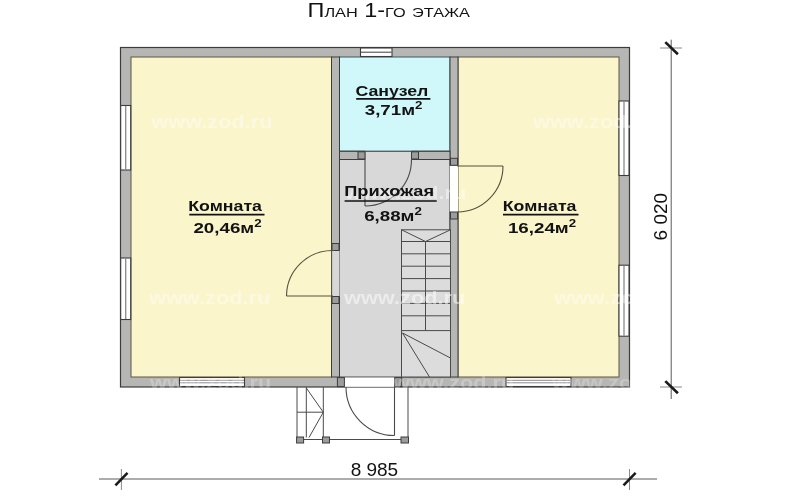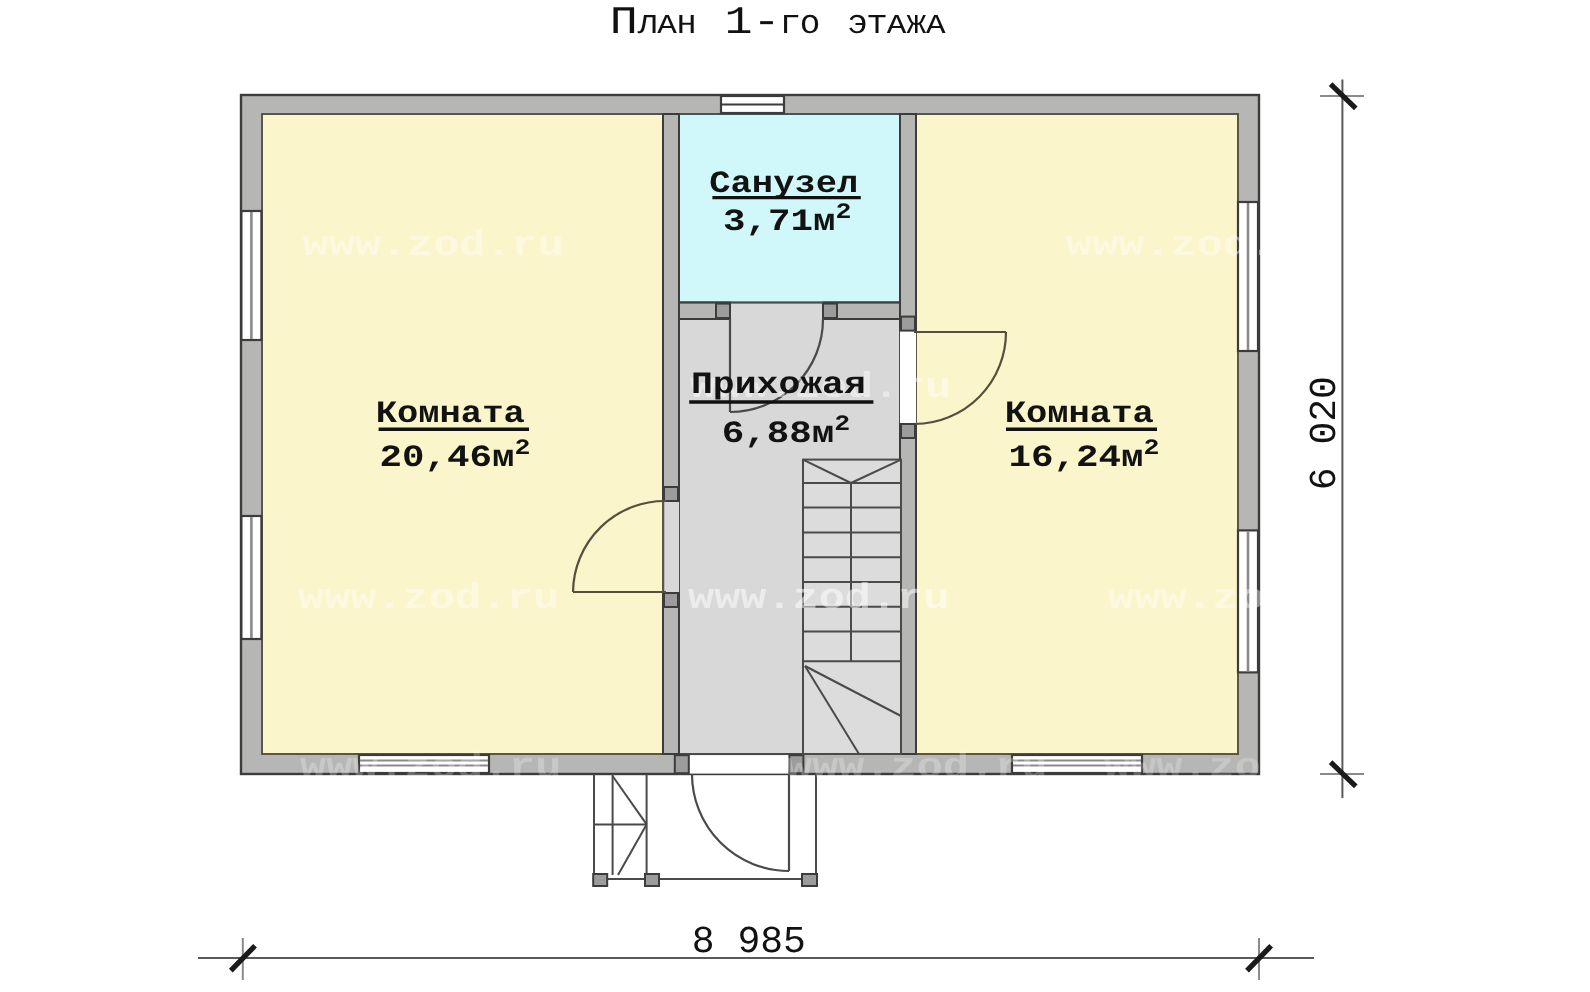--- a/index.html
+++ b/index.html
@@ -1,17 +1,17 @@
 <!DOCTYPE html>
 <html><head>
 <meta charset="utf-8">
 <style>
   html,body{margin:0;padding:0;background:#ffffff;}
   #page{position:relative;width:795px;height:496px;background:#ffffff;overflow:hidden;
-        font-family:Liberation Mono, monospace;}
+        font-family:Liberation Sans, sans-serif;}
 </style>
 </head>
 <body>
 <div id="page">
 <svg width="795" height="496" viewBox="0 0 795 496" xmlns="http://www.w3.org/2000/svg">
 
   <text transform="translate(388.8,16.6) scale(1.2,1)" font-size="19.5" font-variant="small-caps" text-anchor="middle" fill="#111">План 1-го этажа</text>
 
   <rect x="120.5" y="47.5" width="509" height="339.5" fill="#b6b6b4" stroke="#3c3c3c" stroke-width="1.2"></rect>
 

